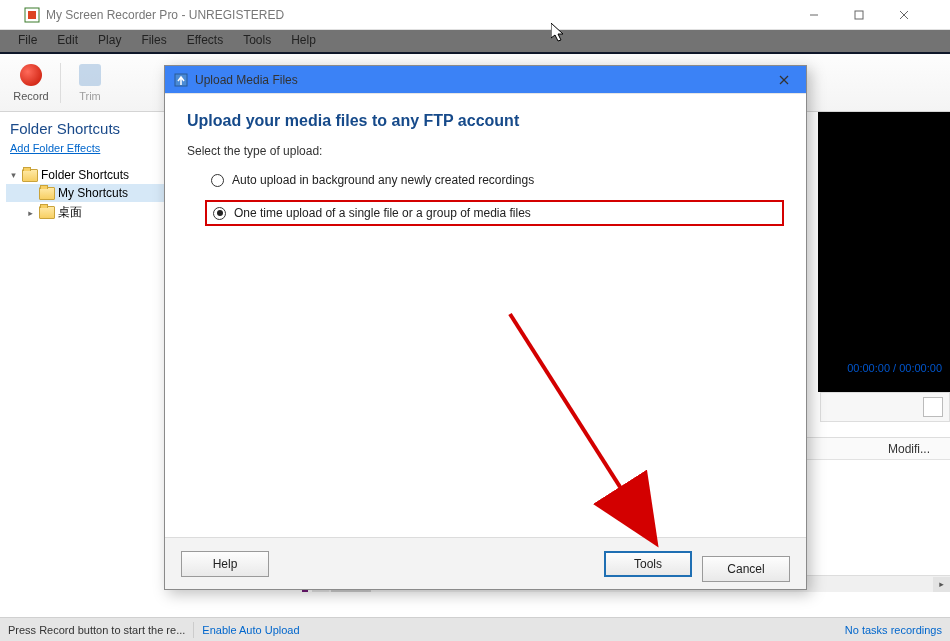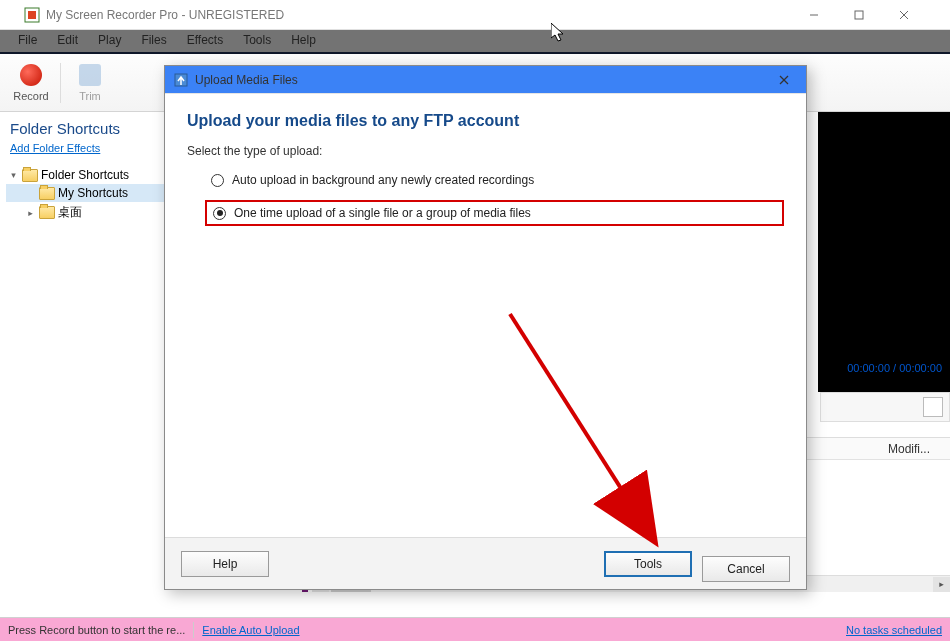--- a/index.html
+++ b/index.html
@@ -43,23 +43,23 @@
 
 
 .file-list-area { position:absolute; top:437px; left:312px; right:0; height:155px; background:#fff; border-top:1px solid #ddd;}
 .file-list-hdr { height:22px; background:#fafafa; border-bottom:1px solid #e2e2e2; display:flex; align-items:center; justify-content:flex-end; padding:0 20px; color:#333;}
 .hscroll { position:absolute; bottom:0; left:0; right:0; height:17px; background:#f0f0f0; border-top:1px solid #ddd; display:flex; align-items:center;}
 .hscroll .thumb { width:40px; height:15px; background:#cdcdcd; margin-left:2px;}
 .hscroll .arrow { width:17px; height:15px; background:#e3e3e3; display:flex; align-items:center; justify-content:center; font-size:9px; color:#555;}
 .hscroll .spacer{ flex:1;}
 
 
-.status-bar { position:absolute; bottom:0; left:0; right:0; height:24px; background:#f9a8d4; border-top:1px solid #d0d0d0; display:flex; align-items:center; padding:0 8px; gap:8px;}
+.status-bar { position:absolute; bottom:0; left:0; right:0; height:24px; background:#e5e5e5; border-top:1px solid #d0d0d0; display:flex; align-items:center; padding:0 8px; gap:8px;}
 .status-bar .seg { color:#333; font-size:11px; white-space:nowrap; overflow:hidden; text-overflow:ellipsis;}
-.status-bar .link { color:#0066cc; text-decoration:underline; cursor:pointer;}
+.status-bar .link { color:#0066cc; cursor:pointer;}
 .status-bar .sep-v { width:1px; height:16px; background:#ccc;}
 
 
 .modal { position:absolute; top:65px; left:164px; width:643px; height:525px; background:#fff; border:1px solid #8a8a8a; box-shadow: 4px 4px 14px rgba(0,0,0,.25); display:flex; flex-direction:column;}
 .modal-titlebar { height:28px; background:#3b82f6; border-bottom:1px solid #e5e5e5; display:flex; align-items:center; padding:0 8px;}
 .modal-titlebar .ticon { width:16px; height:16px; margin-right:6px;}
 .modal-titlebar .ttl { flex:1; color:#333; font-size:12px;}
 .modal-close { width:28px; height:20px; display:flex; align-items:center; justify-content:center; cursor:pointer; color:#333;}
 .modal-body { flex:1; padding: 18px 22px 0 22px; position:relative;}
 .modal h1 { font-size:16px; color:#164a8a; font-weight:bold; margin-bottom:14px;}
@@ -178,21 +178,21 @@
     <div class="spacer"></div>
     <div class="arrow">▸</div>
   </div>
 </div>
 
 <div class="status-bar">
   <span class="seg" style="max-width:210px">Press Record button to start the re...</span>
   <span class="sep-v"></span>
   <span class="seg link">Enable Auto Upload</span>
   <span style="flex:1"></span>
-  <span class="seg link">No tasks scheduled</span>
+  <span class="seg link">No tasks recordings</span>
 </div>
 
 <div class="modal">
   <div class="modal-titlebar">
     <span class="ticon">
       <svg width="16" height="16">
           <rect x="2" y="2" width="12" height="12" fill="#4a8bd6" stroke="#2a5a96"></rect>
           <path d="M5 9 L8 5 L11 9 M8 5 L8 13" stroke="#fff" fill="none" stroke-width="1.5"></path>
         </svg>
     </span>

